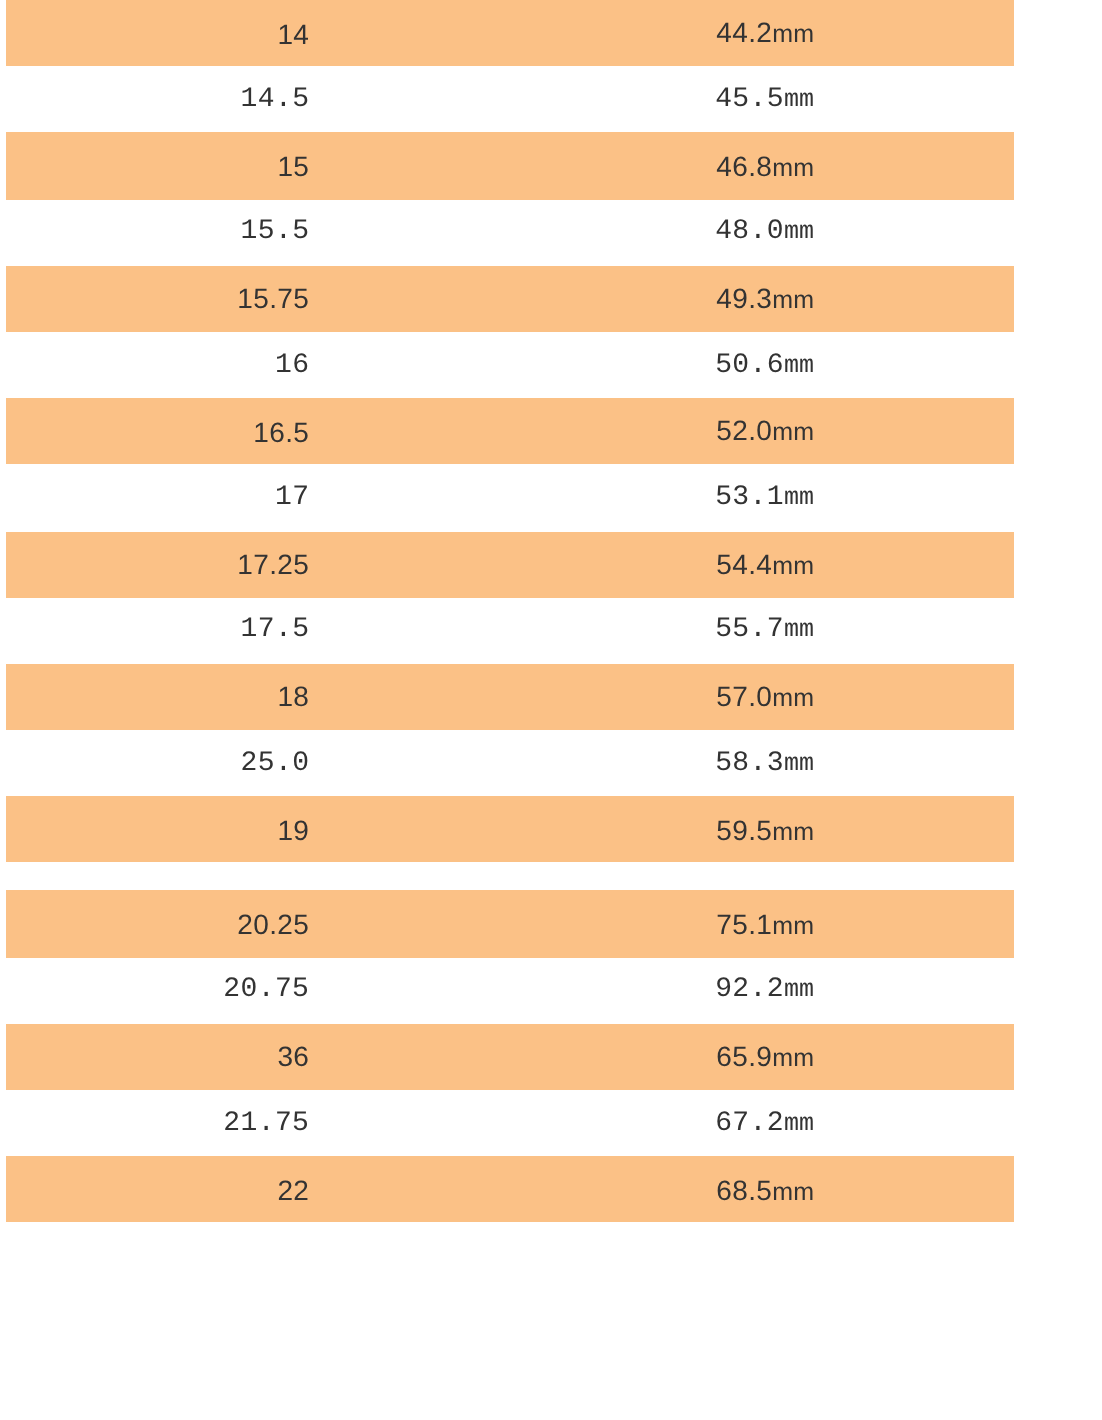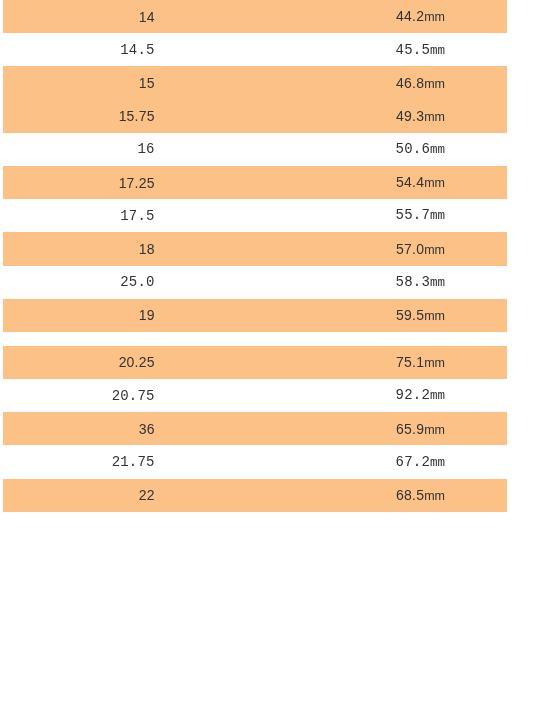--- a/index.html
+++ b/index.html
@@ -62,21 +62,21 @@
   .col-size {
     width: 52.6%;
     text-align: right;
     padding-right: 112px;
     box-sizing: border-box;
   }
   
   .col-mm {
     width: 47.4%;
     text-align: right;
-    padding-right: 62px;
+    padding-right: 100px;
     box-sizing: border-box;
   }
   .unit {
     font-size: 12.5px;
     letter-spacing: 0;
   }
   
   .edge-left {
     position: absolute;
     left: 0;
@@ -98,27 +98,39 @@
           <td class="cell col-mm"><span>44.2</span><span class="unit">mm</span></td>
         </tr>
         <tr class="size-row plain">
           <td class="cell col-size">14.5</td>
           <td class="cell col-mm"><span>45.5</span><span class="unit">mm</span></td>
         </tr>
         <tr class="size-row shaded">
           <td class="cell col-size">15</td>
           <td class="cell col-mm"><span>46.8</span><span class="unit">mm</span></td>
         </tr>
+        <tr class="size-row plain">
+          <td class="cell col-size">15.5</td>
+          <td class="cell col-mm"><span>48.0</span><span class="unit">mm</span></td>
+        </tr>
         <tr class="size-row shaded">
           <td class="cell col-size">15.75</td>
           <td class="cell col-mm"><span>49.3</span><span class="unit">mm</span></td>
         </tr>
         <tr class="size-row plain">
           <td class="cell col-size">16</td>
           <td class="cell col-mm"><span>50.6</span><span class="unit">mm</span></td>
+        </tr>
+        <tr class="size-row shaded">
+          <td class="cell col-size">16.5</td>
+          <td class="cell col-mm"><span>52.0</span><span class="unit">mm</span></td>
+        </tr>
+        <tr class="size-row plain">
+          <td class="cell col-size">17</td>
+          <td class="cell col-mm"><span>53.1</span><span class="unit">mm</span></td>
         </tr>
         <tr class="size-row shaded">
           <td class="cell col-size">17.25</td>
           <td class="cell col-mm"><span>54.4</span><span class="unit">mm</span></td>
         </tr>
         <tr class="size-row plain">
           <td class="cell col-size">17.5</td>
           <td class="cell col-mm"><span>55.7</span><span class="unit">mm</span></td>
         </tr>
         <tr class="size-row shaded">

